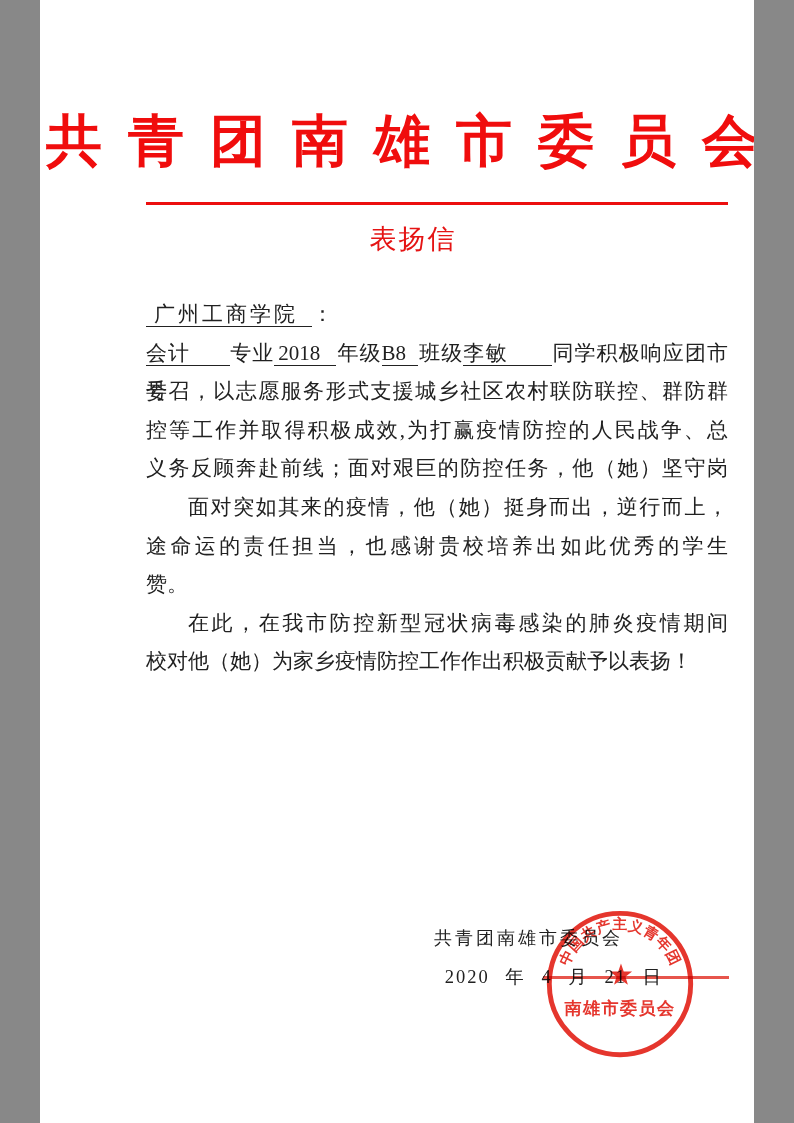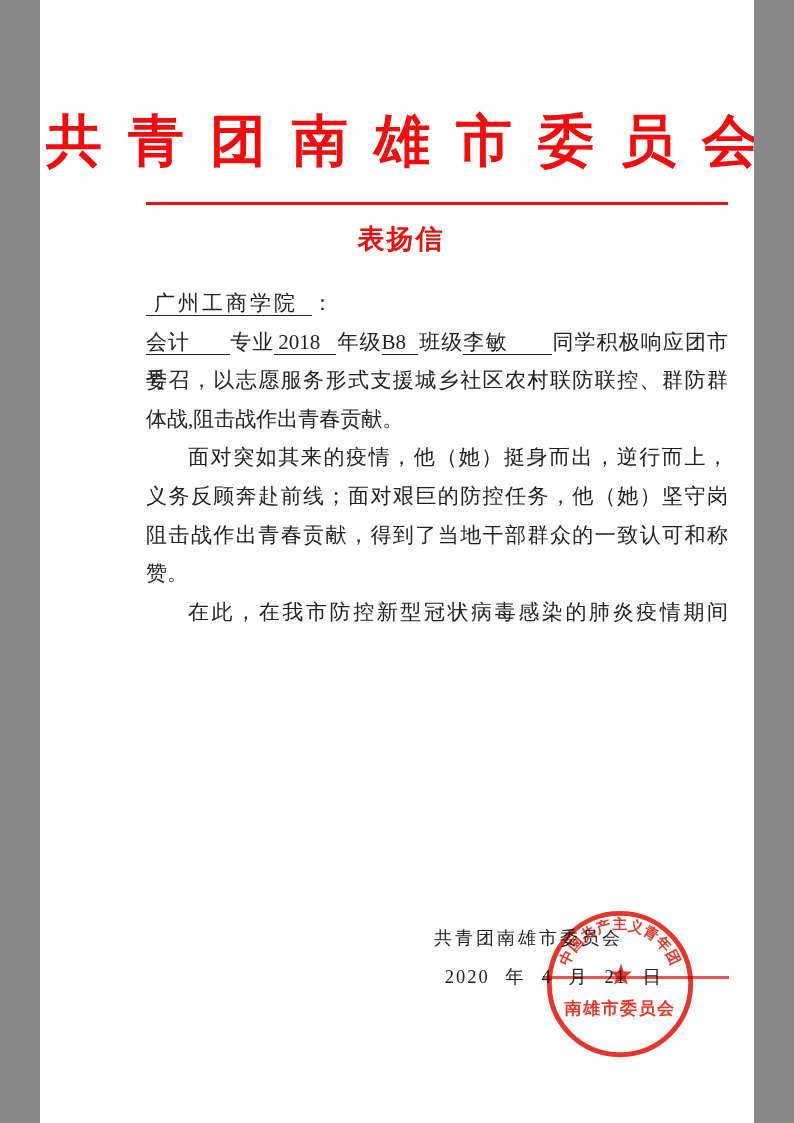--- a/index.html
+++ b/index.html
@@ -11,25 +11,25 @@
   
   .org-title{
     position:absolute;top:102px;left:0;width:100%;height:78px;line-height:78px;
     text-align:center;font-size:56px;font-weight:bold;color:#f00d0d;
     letter-spacing:6px;text-indent:6px;white-space:nowrap;
   }
   .red-rule{
     position:absolute;top:202px;left:106px;width:582px;height:3px;background:#ec0f0f;
   }
   .letter-title{
-    position:absolute;top:220px;left:4px;width:100%;height:38px;line-height:38px;
-    text-align:center;font-size:27px;font-weight:bold;color:#e51414;letter-spacing:2px;
+    position:absolute;top:220px;left:16px;width:100%;height:38px;line-height:38px;
+    text-align:center;font-size:27px;font-weight:normal;color:#e51414;letter-spacing:2px;
   }
   
-  .body-block{position:absolute;top:284px;left:106px;width:582px;}
+  .body-block{position:absolute;top:295px;left:106px;width:582px;}
   .ln{height:38.6px;line-height:38.6px;font-size:21px;}
   .j{text-align:justify;text-align-last:justify;}
   .indent{padding-left:42px;}
   .salutation{letter-spacing:3px;}
   .u{border-bottom:1.6px solid #222;}
   .pad-school{padding:0 14px 0 8px;}
   .pad-major{padding-right:40px;}
   .pad-year{padding:0 16px 0 4px;margin-top:28px;}
   .pad-class{padding-right:12px;}
   .pad-name{padding-right:45px;}
@@ -62,28 +62,29 @@
   <div class="letter-title">表扬信</div>
 
   <div class="body-block">
 
     <div class="ln salutation"><span class="u pad-school">广州工商学院</span><span>：</span></div>
 
 
     <div class="ln j"><span class="u pad-major">会计</span><span>专业</span><span class="u pad-year">2018</span><span>年级</span><span class="u pad-class">B8</span><span>班级</span><span class="u pad-name">李敏</span><span>同学积极响应团市委</span></div>
 
     <div class="ln j">号召，以志愿服务形式支援城乡社区农村联防联控、群防群</div>
-    <div class="ln">体战,阻击战作出青春贡献。</div>
+    <div class="ln j">控等工作并取得积极成效,为打赢疫情防控的人民战争、总</div>
 
+    <div class="ln j">义务反顾奔赴前线；面对艰巨的防控任务，他（她）坚守岗</div>
     <div class="ln j indent">面对突如其来的疫情，他（她）挺身而出，逆行而上，</div>
-    <div class="ln j">义务反顾奔赴前线；面对艰巨的防控任务，他（她）坚守岗</div>
-    <div class="ln j">阻击战作出青春贡献，得到了当地干部群众的一致认可和称</div>
+    <div class="ln j">途命运的责任担当，也感谢贵校培养出如此优秀的学生</div>
     <div class="ln">赞。</div>
 
     <div class="ln j indent">在此，在我市防控新型冠状病毒感染的肺炎疫情期间</div>
+    <div class="ln">校对他（她）为家乡疫情防控工作作出积极贡献予以表扬！</div>
 
   </div>
 
   <div class="sig-line">共青团南雄市委员会</div>
   <div class="date-line">2020 年 4 月 21 日</div>
 
   <div class="seal-strike"></div>
 
   <svg class="seal" viewBox="0 0 160 160" aria-hidden="true">
     <circle cx="80" cy="80" r="72.5" fill="none" stroke="#e3261d" stroke-width="5"></circle>

